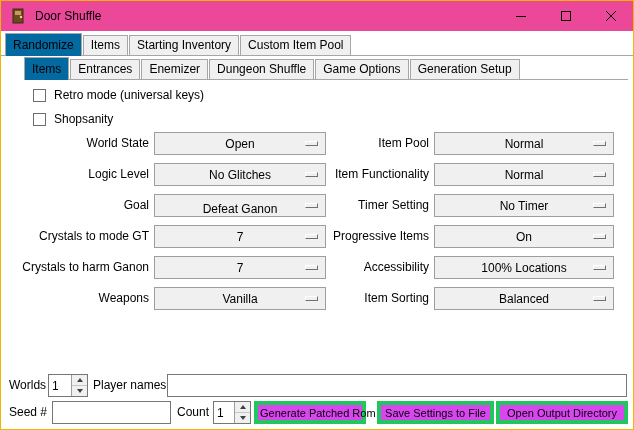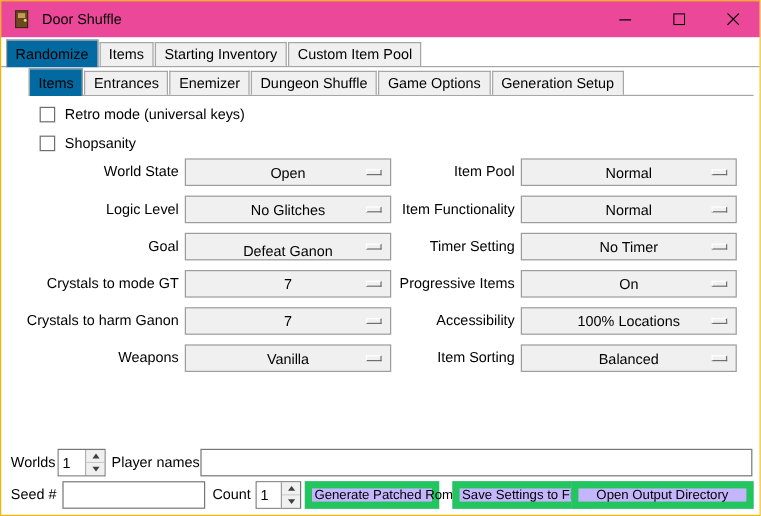--- a/index.html
+++ b/index.html
@@ -32,21 +32,21 @@
   .flabel{position:absolute;height:23px;line-height:23px;text-align:right;white-space:nowrap;}
   .dropdown{position:absolute;height:23px;background:#f0f0f0;border:1px solid #9d9d9d;box-sizing:border-box;
             display:flex;align-items:center;justify-content:center;cursor:default;}
   .dd-ind{position:absolute;right:7px;top:8px;width:13px;height:5px;background:#f0f0f0;
           border-style:solid;border-width:1px;border-color:#ffffff #6f6f6f #6f6f6f #ffffff;box-sizing:border-box;}
 
   
   .blabel{position:absolute;height:23px;line-height:23px;white-space:nowrap;}
   .entry{position:absolute;height:23px;background:#fff;border:1px solid #767676;box-sizing:border-box;
          font:12px "Liberation Sans","DejaVu Sans",sans-serif;padding:0 3px;outline:none;}
-  .btn{position:absolute;height:23px;background:#c4b5fd;border:6px solid #22c55e;box-sizing:border-box;
+  .btn{position:absolute;height:23px;background:#d946ef;border:4px solid #22c55e;box-sizing:border-box;
        font:11px "Liberation Sans","DejaVu Sans",sans-serif;text-align:center;padding:0 2px;white-space:nowrap;cursor:default;}
   .spinbox{position:absolute;height:23px;border:1px solid #767676;background:#fff;box-sizing:border-box;display:flex;}
   .spin-input{flex:1;min-width:0;border:none;outline:none;height:100%;
               font:12px "Liberation Sans","DejaVu Sans",sans-serif;padding:0 0 0 3px;}
   .spin-arrows{width:15px;flex:0 0 auto;border-left:1px solid #9d9d9d;display:flex;flex-direction:column;}
   .spin-up,.spin-down{flex:1;background:#f0f0f0;display:flex;align-items:center;justify-content:center;}
   .spin-up{border-bottom:1px solid #c6c6c6;}
   .tri-up{width:0;height:0;border-left:3px solid transparent;border-right:3px solid transparent;border-bottom:4px solid #404040;}
   .tri-down{width:0;height:0;border-left:3px solid transparent;border-right:3px solid transparent;border-top:4px solid #404040;}
 </style>
@@ -195,15 +195,15 @@
       <div class="spin-up">
           <span class="tri-up"></span>
         </div>
       <div class="spin-down">
           <span class="tri-down"></span>
         </div>
     </div>
   </div>
   <button class="btn" style="left:253px;top:400px;width:112px;">Generate Patched Rom</button>
   <button class="btn" style="right:139px;top:400px;width:117px;">Save Settings to File</button>
-  <button class="btn" style="right:5px;top:400px;width:152px;">Open Output Directory</button>
+  <button class="btn" style="right:5px;top:400px;width:132px;">Open Output Directory</button>
 
 </div>
 
 </body></html>

